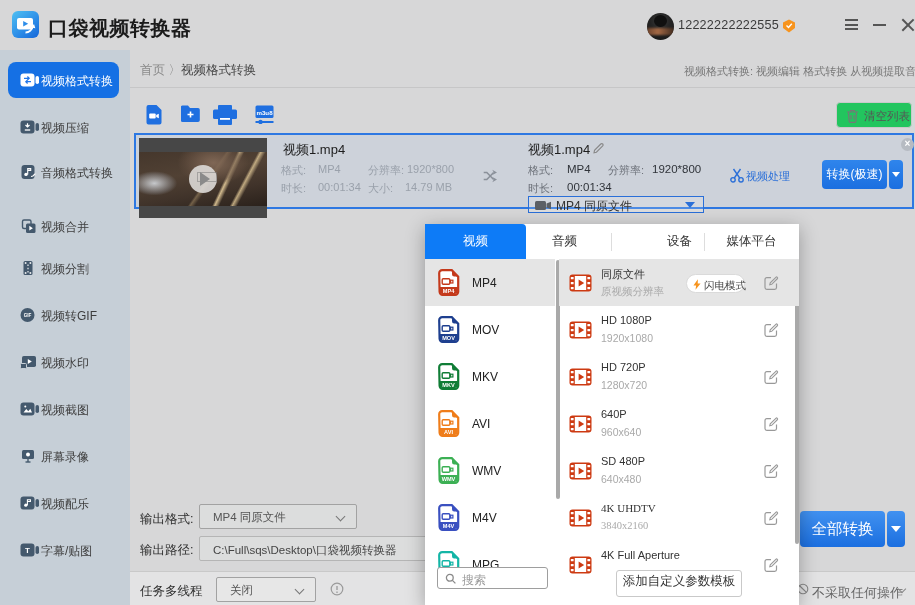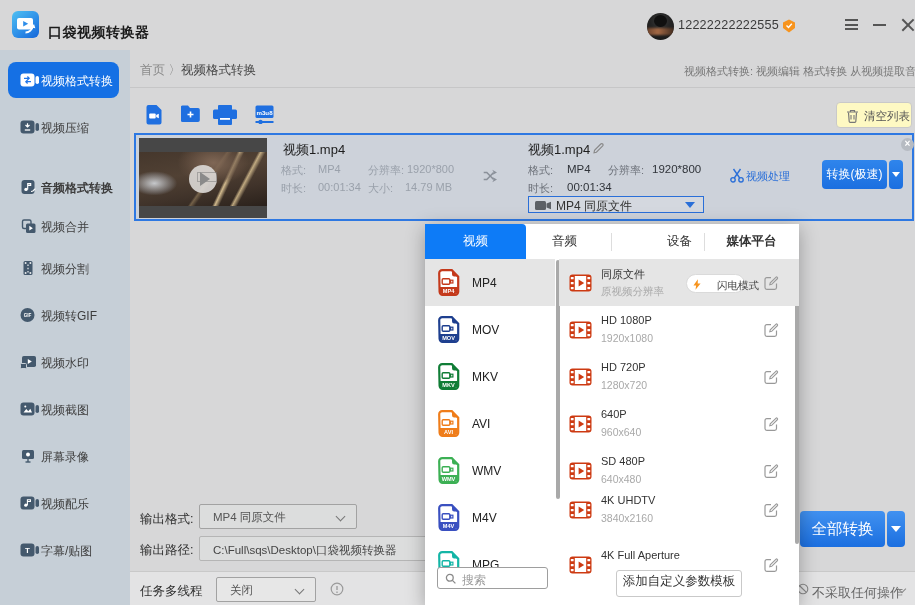--- a/index.html
+++ b/index.html
@@ -2,21 +2,21 @@
 <html><head>
 <meta charset="utf-8">
 <style>
 *{margin:0;padding:0;box-sizing:border-box;}
 html,body{width:915px;height:605px;overflow:hidden;}
 body{font-family:"Liberation Sans",sans-serif;}
 #app{position:relative;width:915px;height:605px;background:#d7d7d8;overflow:hidden;}
 
 #header{position:absolute;left:0;top:0;width:915px;height:50px;background:#d7d7d8;}
 #logo{position:absolute;left:12px;top:11px;width:27px;height:27px;border-radius:6px;background:linear-gradient(140deg,#4fc0f2 0%,#2e8fe8 55%,#1565d8 100%);}
-#apptitle{position:absolute;left:48px;top:24px;font-size:14px;font-weight:bold;color:#1b1b1b;letter-spacing:0.5px;}
+#apptitle{position:absolute;left:48px;top:15px;font-size:20px;font-weight:bold;color:#1b1b1b;letter-spacing:0.5px;}
 #avatar{position:absolute;left:647px;top:13px;width:27px;height:27px;border-radius:50%;background:radial-gradient(circle at 50% 30%,#3a3a3a 0%,#232323 45%,#161616 100%);overflow:hidden;}
 #avatar:before{content:"";position:absolute;left:0;top:15px;width:27px;height:7px;background:linear-gradient(90deg,rgba(122,74,48,.85),rgba(180,114,74,.9) 40%,rgba(74,48,32,.8));filter:blur(1px);}
 #avatar:after{content:"";position:absolute;left:7px;top:2px;width:13px;height:12px;border-radius:50%;background:#101010;}
 #account{position:absolute;left:678px;top:18px;font-size:12.6px;color:#3a3a3a;letter-spacing:0.2px;}
 #vipbadge{position:absolute;left:782px;top:19px;}
 #menuico{position:absolute;left:845px;top:19px;width:13px;height:11px;}
 #menuico div{height:2px;background:#555;margin-bottom:2.5px;}
 #minico{position:absolute;left:873px;top:24px;width:13px;height:2px;background:#555;}
 #closeico{position:absolute;left:901px;top:18px;width:13px;height:13px;}
 #closeico:before,#closeico:after{content:"";position:absolute;left:6px;top:-1px;width:1.8px;height:16px;background:#555;}
@@ -29,23 +29,23 @@
 .sitem.sel{background:#1570e4;color:#fff;left:8px;width:111px;}
 .sitem svg{position:absolute;left:12px;top:10px;}
 
 #crumbbar{position:absolute;left:130px;top:50px;width:785px;height:38px;background:#d7d7d8;border-bottom:1px solid #c6c6c7;}
 #crumb{position:absolute;left:10px;top:12px;font-size:12.5px;color:#8a8a8a;}
 #crumb b{color:#454545;font-weight:normal;}
 #crumbright{position:absolute;left:554px;top:14px;width:231px;font-size:11px;color:#787878;white-space:nowrap;overflow:hidden;}
 
 #toolbar{position:absolute;left:130px;top:89px;width:785px;height:44px;}
 .tbico{position:absolute;top:16px;}
-#clearbtn{position:absolute;left:706px;top:13px;width:76px;height:26px;background:#fef9c3;border:1px solid #c9c9c9;border-radius:4px;font-size:11.5px;color:#555;padding-left:8px;}
-
-#filerow{position:absolute;left:134px;top:133px;width:780px;height:88px;background:#cdd2da;border:2px solid #2e78e2;text-decoration:underline;}
+#clearbtn{position:absolute;left:706px;top:13px;width:76px;height:26px;background:#22c55e;border:1px solid #c9c9c9;border-radius:4px;font-size:11.5px;color:#555;padding-left:8px;}
+
+#filerow{position:absolute;left:134px;top:133px;width:780px;height:76px;background:#cdd2da;border:2px solid #2e78e2;text-decoration:underline;}
 #thumb{position:absolute;left:3px;top:3px;width:128px;height:80px;background:#474747;overflow:hidden;}
 #frame{position:absolute;left:0;top:14px;width:128px;height:54px;background:
  radial-gradient(ellipse 30px 16px at 12% 58%,rgba(211,215,220,.9),rgba(150,152,158,.32) 60%,transparent 76%),
  radial-gradient(ellipse 42px 26px at 58% 20%,rgba(130,105,87,.95),rgba(96,76,62,.5) 68%,transparent 85%),
  linear-gradient(115deg,transparent 64%,rgba(225,200,152,.9) 65.8%,transparent 68.8%),
  linear-gradient(118deg,transparent 76%,rgba(212,188,142,.85) 77.8%,transparent 81%),
  linear-gradient(125deg,transparent 52%,rgba(172,147,107,.5) 53.5%,transparent 56.5%),
  linear-gradient(170deg,#45372c 0%,#514134 40%,#40332a 70%,#2a211b 100%);}
 #playbtn{position:absolute;left:50px;top:27px;width:28px;height:28px;border-radius:50%;background:rgba(224,222,220,.88);}
 #playbtn:before{content:"";position:absolute;left:8px;top:7px;width:18px;height:8px;border:1px solid rgba(120,120,120,.5);}
@@ -75,36 +75,36 @@
 #allconvdrop{position:absolute;left:887px;top:511px;width:18px;height:36px;background:linear-gradient(180deg,#4191f0,#1b6fe0);border-radius:4px;}
 #allconvdrop:before{content:"";position:absolute;left:4px;top:15px;border-left:5px solid transparent;border-right:5px solid transparent;border-top:6px solid #fff;}
 #noact{position:absolute;left:812px;top:584px;font-size:13px;color:#666;}
 #noactchev{position:absolute;left:899px;top:586px;width:6px;height:6px;border-left:1.4px solid #888;border-bottom:1.4px solid #888;transform:rotate(-45deg);}
 
 #panel{position:absolute;left:425px;top:224px;width:374px;height:381px;background:#fff;box-shadow:0 4px 18px rgba(0,0,0,.3);}
 .tab{position:absolute;top:0;height:35px;font-size:12.5px;color:#333;text-align:center;line-height:35px;}
 #tab1{left:0;width:101px;background:#0d7bf7;color:#fff;border-radius:0 4px 0 0;}
 #tab2{left:93px;width:93px;}
 #tab3{left:186px;width:93px;padding-left:44px;}
-#tab4{left:279px;width:95px;font-weight:bold;}
+#tab4{left:279px;width:95px;}
 .tabsep{position:absolute;top:9px;width:1px;height:18px;background:#ddd;}
 .lrow{position:absolute;left:0;width:130px;height:47px;}
 .lrow.sel{background:#e5e5e5;}
 .lrow .lbl{position:absolute;left:47px;top:17px;font-size:12px;color:#222;}
 .lrow svg{position:absolute;left:12px;top:10px;}
 #lscroll{position:absolute;left:130.5px;top:36px;width:4px;height:239px;background:#a9a9a9;border-radius:2px;}
 #rscroll{position:absolute;left:369.5px;top:36px;width:4.5px;height:284px;background:#a9a9a9;border-radius:2.5px;}
 .rrow{position:absolute;left:134px;width:236px;height:47px;}
 .rrow.sel{background:#e5e5e5;left:134px;width:240px;}
 .rrow .t1{position:absolute;left:42px;top:8px;font-size:11px;color:#333;white-space:nowrap;}
 .rrow .t2{position:absolute;left:42px;top:26px;font-size:10.5px;color:#a9a9a9;white-space:nowrap;}
 .rrow svg.film{position:absolute;left:10px;top:15px;}
 .rrow svg.edit{position:absolute;left:204px;top:16px;}
 #flashpill{position:absolute;left:127px;top:15px;width:59px;height:19px;border:1px solid #dadada;border-radius:10px;background:#fff;font-size:10.5px;color:#444;}
-#flashpill .t{position:absolute;left:30px;top:3.5px;white-space:nowrap;}
+#flashpill .t{position:absolute;left:17px;top:3.5px;white-space:nowrap;}
 #searchbox{position:absolute;left:12px;top:343px;width:111px;height:22px;border:1px solid #9e9e9e;border-radius:3px;background:#fff;z-index:3;}
 #searchbox .t{position:absolute;left:24px;top:4px;font-size:12px;color:#9b9b9b;}
 #addbtn{position:absolute;left:191px;top:346px;width:126px;height:27px;z-index:3;border:1px solid #c9c9c9;border-radius:3px;background:#fff;font-size:12.5px;color:#333;text-align:center;line-height:20px;}
 </style>
 </head>
 <body>
 <div id="app">
 
   <div id="header">
     <div id="logo">
@@ -143,21 +143,21 @@
     </div>
     <div class="sitem" style="top:59px;">
       <svg width="20" height="16" viewBox="0 0 20 16">
           <rect x="0.5" y="1.5" width="14" height="13" rx="3" fill="#44596d"></rect>
           <rect x="15.5" y="4" width="3.5" height="8" rx="1.75" fill="#44596d"></rect>
           <path d="M7.5 4.2 v3.6 m-2 -1.8 l2 2 2 -2" stroke="#fff" stroke-width="1.2" fill="none"></path>
           <path d="M4.8 11 h5.4" stroke="#fff" stroke-width="1.3"></path>
         </svg>
       <span class="lbl">视频压缩</span>
     </div>
-    <div class="sitem" style="top:119px;font-weight:bold;">
+    <div class="sitem" style="top:104px;">
       <svg width="20" height="16" viewBox="0 0 20 16">
           <rect x="1.5" y="1" width="13" height="14" rx="3" fill="#44596d"></rect>
           <circle cx="6" cy="10.4" r="1.7" fill="#fff"></circle>
           <path d="M7.7 10.4 V4.6 h3 v1.8 h-3" fill="none" stroke="#fff" stroke-width="1.1"></path>
           <path d="M11 12.5 a4 4 0 0 0 3.5 -2" stroke="#fff" stroke-width="1.1" fill="none"></path>
           <path d="M15.5 9.2 l-0.4 2.2 -1.8 -1.2 z" fill="#fff"></path>
         </svg>
       <span class="lbl">音频格式转换</span>
     </div>
     <div class="sitem" style="top:158px;">
@@ -528,21 +528,21 @@
             <rect x="18.4" y="7.9" width="2.8" height="2.3" rx="0.5" fill="#fff"></rect>
             <rect x="18.4" y="12.9" width="2.8" height="2.3" rx="0.5" fill="#fff"></rect>
           </svg>
         <span class="t1">SD 480P</span>
           <span class="t2">640x480</span>
         <svg class="edit" width="16" height="16" viewBox="0 0 16 16">
             <path d="M13.5 8.5 V12.5 a1.8 1.8 0 0 1 -1.8 1.8 H3.8 A1.8 1.8 0 0 1 2 12.5 V4.5 a1.8 1.8 0 0 1 1.8 -1.8 H8" fill="none" stroke="#999" stroke-width="1.2"></path>
             <path d="M6.8 9.8 l1.9 -0.45 5.6 -5.6 a1 1 0 0 0 -1.45 -1.45 l-5.6 5.6 z" fill="none" stroke="#999" stroke-width="1.1"></path>
           </svg>
       </div>
-      <div class="rrow" style="top:262px;">
+      <div class="rrow" style="top:270px;font-family:Liberation Serif, serif;">
         <svg class="film" width="23" height="18" viewBox="0 0 23 18">
             <rect x="0.5" y="0.5" width="22" height="17" rx="3" fill="#cd3a12"></rect>
             <rect x="5.8" y="2" width="11.4" height="14" fill="#fff"></rect>
             <path d="M9.6 5.4 l5.6 3.6 -5.6 3.6 z" fill="#cd3a12"></path>
             <rect x="1.8" y="2.9" width="2.8" height="2.3" rx="0.5" fill="#fff"></rect>
             <rect x="1.8" y="7.9" width="2.8" height="2.3" rx="0.5" fill="#fff"></rect>
             <rect x="1.8" y="12.9" width="2.8" height="2.3" rx="0.5" fill="#fff"></rect>
             <rect x="18.4" y="2.9" width="2.8" height="2.3" rx="0.5" fill="#fff"></rect>
             <rect x="18.4" y="7.9" width="2.8" height="2.3" rx="0.5" fill="#fff"></rect>
             <rect x="18.4" y="12.9" width="2.8" height="2.3" rx="0.5" fill="#fff"></rect>

